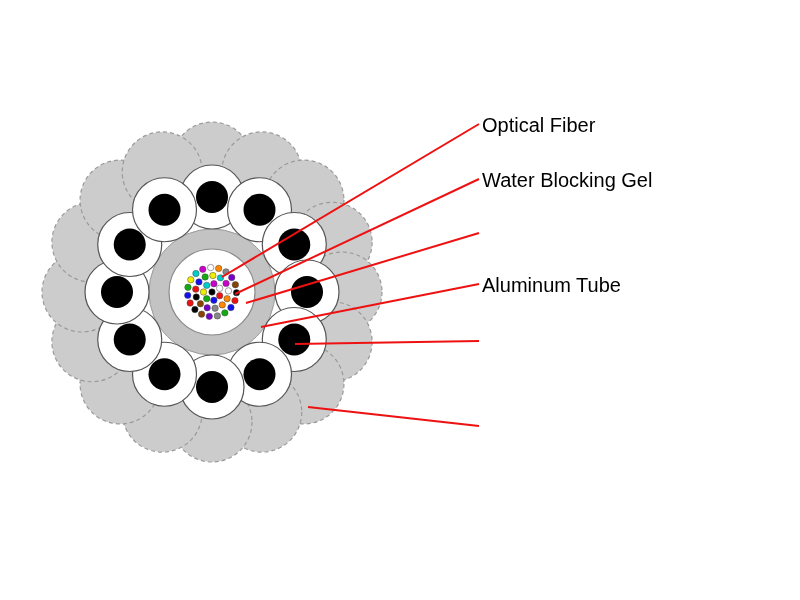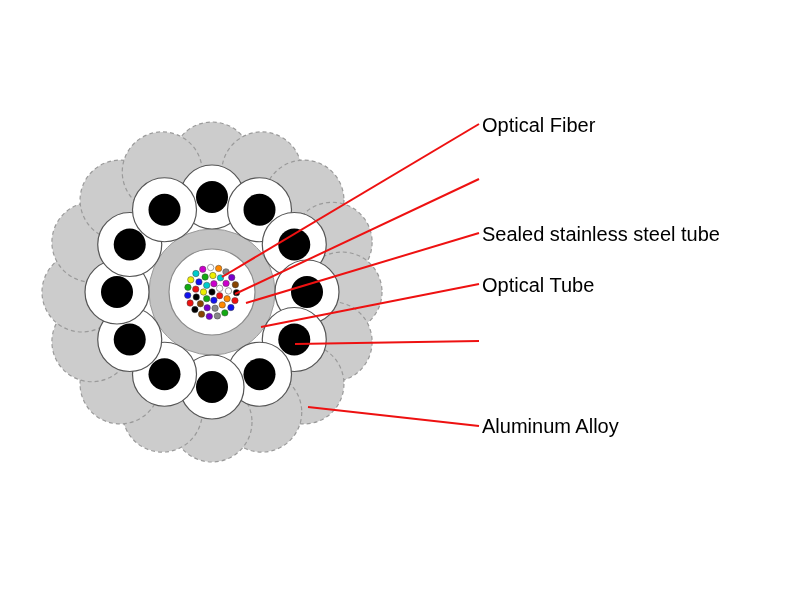--- a/index.html
+++ b/index.html
@@ -129,29 +129,28 @@
       <line x1="479" y1="284" x2="261" y2="327" stroke="#ee1111"></line>
       <line x1="479" y1="341" x2="295" y2="344" stroke="#ee1111"></line>
       <line x1="479" y1="426" x2="308" y2="407" stroke="#ee1111"></line>
     </g>
   </svg>
 
   <div class="label" style="top:110px">
     <div>Optical Fiber</div>
   </div>
 
-
-  <div class="label" style="top:219px">
-    <div>Sealed stainless steel tube</div>
+  <div class="label" style="top:165px">
+    <div>Water Blocking Gel</div>
   </div>
 
+
   <div class="label" style="top:270px">
-    <div>Optical Tube</div>
+    <div>Aluminum Tube</div>
   </div>
 
   <div class="label" style="top:326px">
   </div>
 
   <div class="label" style="top:411px">
-    <div>Aluminum Alloy</div>
   </div>
 
 </div>
 
 </body></html>

